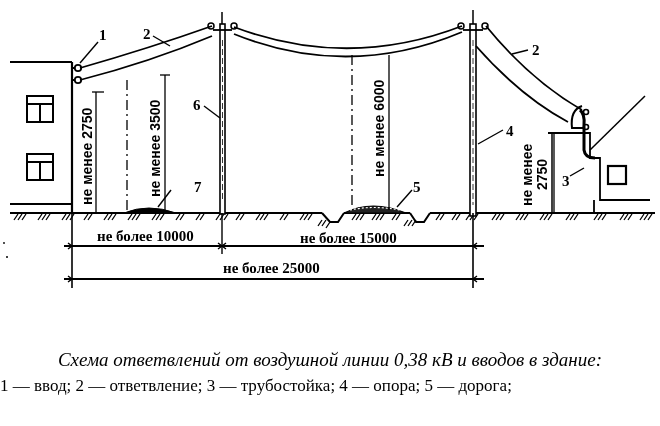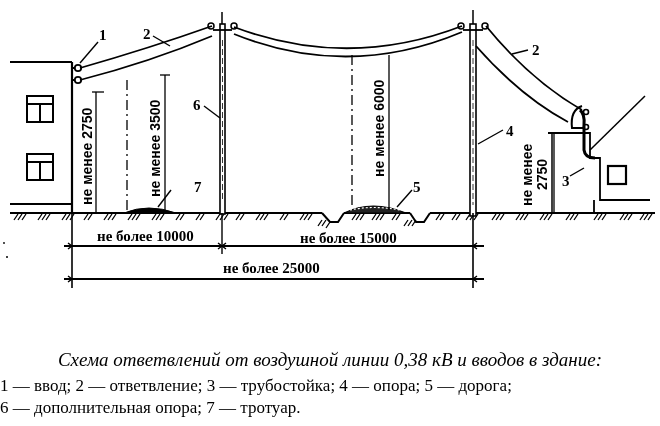--- a/index.html
+++ b/index.html
@@ -180,15 +180,14 @@
   <text class="dim" x="223" y="273">не более 25000</text>
 
   <circle cx="4" cy="243" r="0.9" fill="#000"></circle>
   <circle cx="7" cy="257" r="1" fill="#000"></circle>
 </svg>
 
 <div class="caption">
   <div class="caption-title">Схема ответвлений от воздушной линии 0,38 кВ и вводов в здание:</div>
   <div class="legend">
     <div>1 — ввод; 2 — ответвление; 3 — трубостойка; 4 — опора; 5 — дорога;</div>
-    <div>6 — дополнительная опора; 7 — тротуар.</div>
   </div>
 </div>
 
 </body></html>

